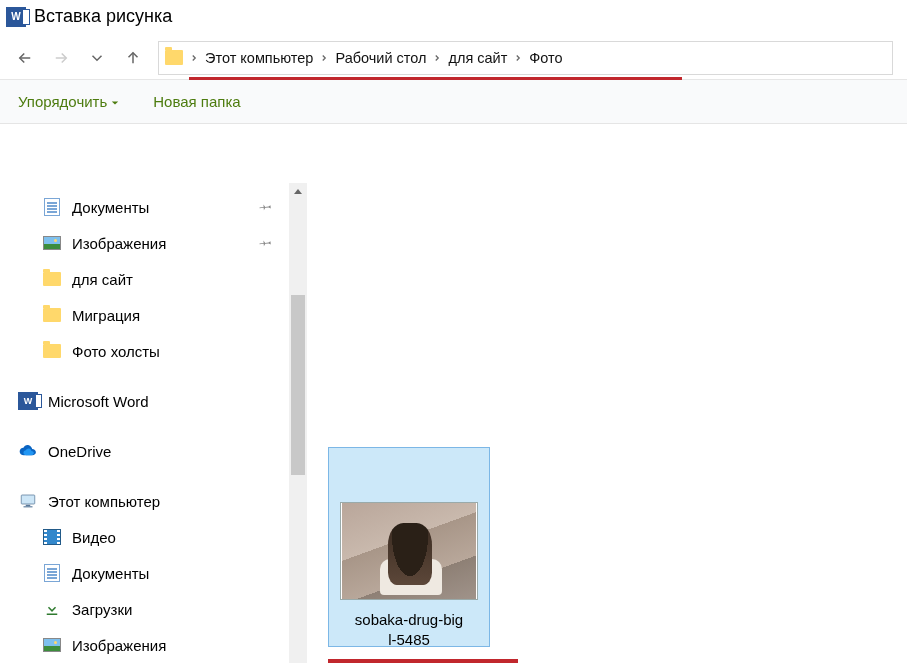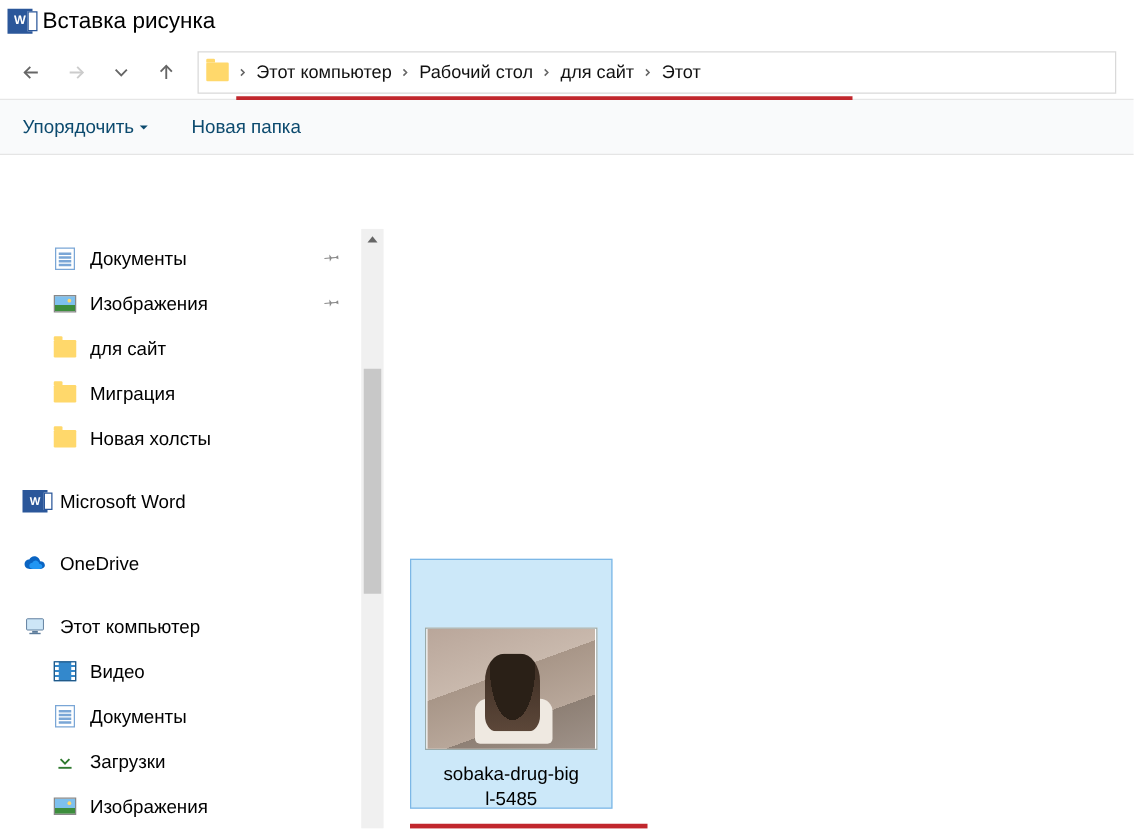--- a/index.html
+++ b/index.html
@@ -16,21 +16,21 @@
   .nav-btn.disabled { color: #ccc; }
   .nav-btn svg { width: 18px; height: 18px; }
   .address { flex: 1; display: flex; align-items: center; height: 34px; border: 1px solid #d9d9d9; background: #fff; padding: 0 6px; gap: 6px; position: relative; }
   .address .folder-icon { width: 18px; height: 15px; background: #ffd86b; border-radius: 1px; position: relative; }
   .address .folder-icon::before { content: ""; position: absolute; top: -3px; left: 0; width: 7px; height: 3px; background: #ffd86b; border-radius: 1px 1px 0 0; }
   .crumb-sep svg { width: 10px; height: 10px; color: #666; }
   .crumb { font-size: 14.5px; color: #111; cursor: pointer; white-space: nowrap; }
   .address .underline { position: absolute; left: 30px; right: 210px; bottom: -6px; height: 3px; background: #c1272d; }
   
   .toolbar { height: 44px; background: #f9fafb; border-bottom: 1px solid #e5e5e5; display: flex; align-items: center; padding: 0 18px; gap: 34px; }
-  .tool-btn { color: #0c4a6e; font-size: 15px; cursor: pointer; display: flex; align-items: center; gap: 4px; }
+  .tool-btn { color: #4d7c0f; font-size: 15px; cursor: pointer; display: flex; align-items: center; gap: 4px; }
   .tool-btn .dd svg { width: 8px; height: 8px; }
   
   .body { flex: 1; display: flex; overflow: hidden; align-items: flex-end; }
   .sidebar { width: 308px; border-right: 1px solid #fff; overflow-y: hidden; position: relative; padding-top: 6px; }
   .sb-scroll { position: absolute; top: 0; right: 0; bottom: 0; width: 18px; background: #f0f0f0; }
   .sb-thumb { position: absolute; top: 112px; left: 2px; width: 14px; height: 180px; background: #c8c8c8; }
   .sb-arrow { position: absolute; left: 0; width: 18px; height: 18px; display: flex; align-items: center; justify-content: center; color: #666; }
   .sb-arrow.up { top: 0; }
   .tree-item { display: flex; align-items: center; height: 36px; padding-left: 42px; gap: 10px; cursor: pointer; font-size: 15px; position: relative; }
   .tree-item.depth1 { padding-left: 42px; }
@@ -107,21 +107,21 @@
             <path d="M9 6l6 6-6 6"></path>
           </svg></span>
       <span class="crumb">Рабочий стол</span>
       <span class="crumb-sep"><svg viewBox="0 0 24 24" fill="none" stroke="currentColor" stroke-width="3">
             <path d="M9 6l6 6-6 6"></path>
           </svg></span>
       <span class="crumb">для сайт</span>
       <span class="crumb-sep"><svg viewBox="0 0 24 24" fill="none" stroke="currentColor" stroke-width="3">
             <path d="M9 6l6 6-6 6"></path>
           </svg></span>
-      <span class="crumb">Этот</span>
+      <span class="crumb">Фото</span>
       <div class="underline"></div>
     </div>
   </div>
 
   <div class="toolbar">
     <div class="tool-btn">
       <span>Упорядочить</span>
       <span class="dd"><svg viewBox="0 0 10 10" fill="currentColor">
             <path d="M1 3l4 4 4-4z"></path>
           </svg></span>
@@ -162,21 +162,21 @@
           <div class="tree-item depth1">
             <div class="ico">
               <div class="ico-folder"></div>
             </div>
             <span>Миграция</span>
           </div>
           <div class="tree-item depth1">
             <div class="ico">
               <div class="ico-folder"></div>
             </div>
-            <span>Новая холсты</span>
+            <span>Фото холсты</span>
           </div>
           <div class="tree-gap"></div>
           <div class="tree-item depth0">
             <div class="ico">
               <div class="ico-word">W</div>
             </div>
             <span>Microsoft Word</span>
           </div>
           <div class="tree-gap"></div>
           <div class="tree-item depth0">

